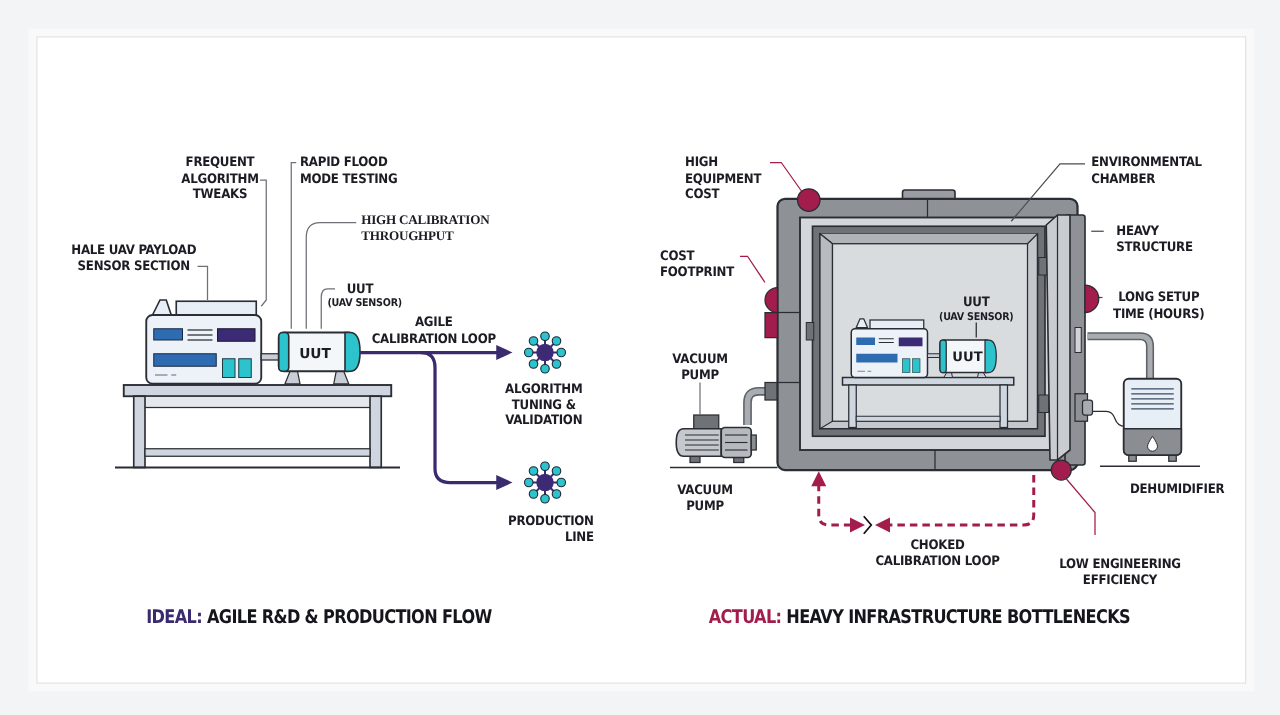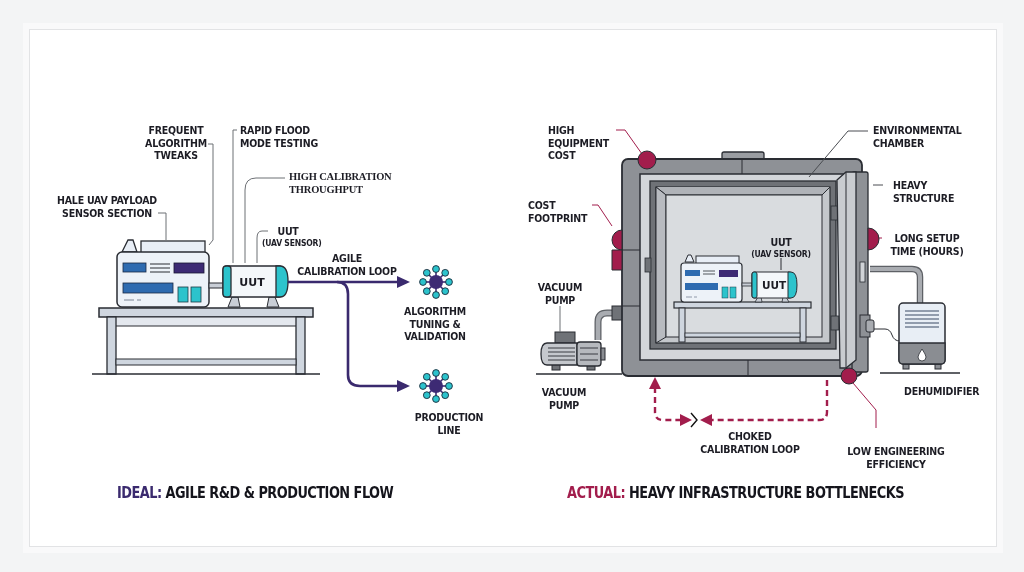--- a/index.html
+++ b/index.html
@@ -249,21 +249,21 @@
 <div class="lbl" style="left:289px;top:171px;font-family:Liberation Serif, serif;"><span style="white-space:pre-line;">HIGH CALIBRATION
 THROUGHPUT</span></div>
 <div class="lbl c" style="left:56px;top:194px;width:102px;"><span style="white-space:pre-line;">HALE UAV PAYLOAD
 SENSOR SECTION</span></div>
 <div class="lbl c" style="left:262px;top:225px;width:52px;"><span>UUT</span><span class="sub">(UAV SENSOR)</span></div>
 <div class="lbl c" style="left:292px;top:252px;width:110px;"><span style="white-space:pre-line;">AGILE
 CALIBRATION LOOP</span></div>
 <div class="lbl c" style="left:395px;top:305px;width:80px;"><span style="white-space:pre-line;">ALGORITHM
 TUNING &amp;
 VALIDATION</span></div>
-<div class="lbl c" style="left:409px;top:411px;width:80px;"><span style="white-space:pre-line;">PRODUCTION
+<div class="lbl c" style="left:395px;top:411px;width:80px;text-align:right;"><span style="white-space:pre-line;">PRODUCTION
 LINE</span></div>
 
 <div class="lbl r" style="left:548px;top:124px;width:64px;"><span style="white-space:pre-line;">HIGH
 EQUIPMENT
 COST</span></div>
 <div class="lbl r" style="left:528px;top:199px;width:62px;"><span style="white-space:pre-line;">COST
 FOOTPRINT</span></div>
 <div class="lbl c" style="left:530px;top:281px;width:60px;"><span style="white-space:pre-line;">VACUUM
 PUMP</span></div>
 <div class="lbl c" style="left:534px;top:386px;width:60px;"><span style="white-space:pre-line;">VACUUM

